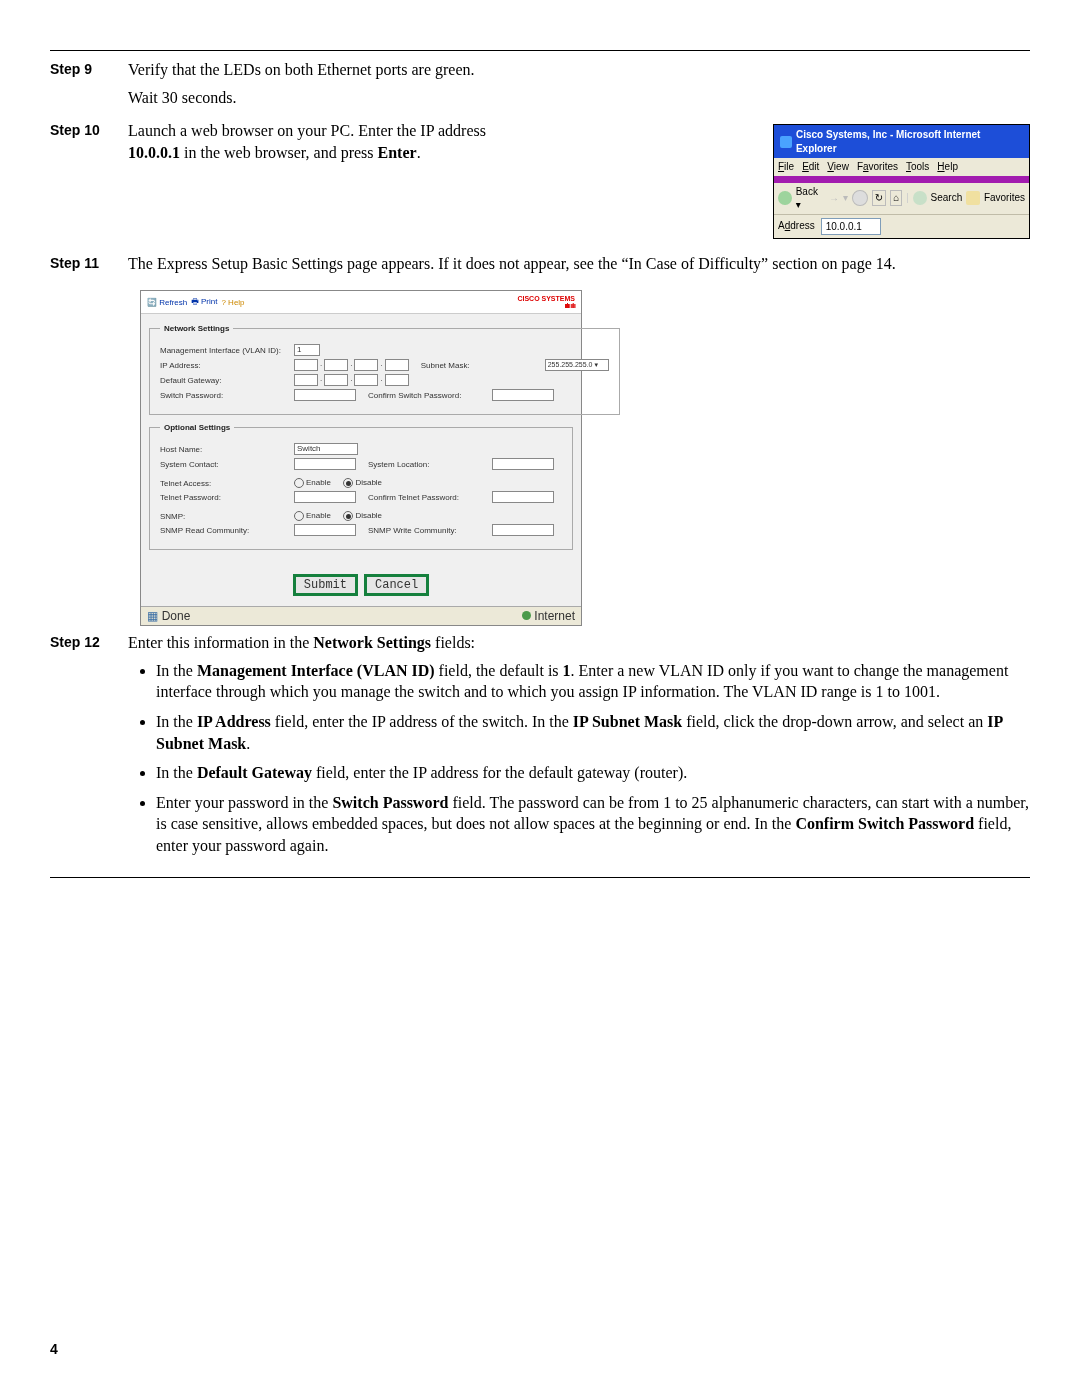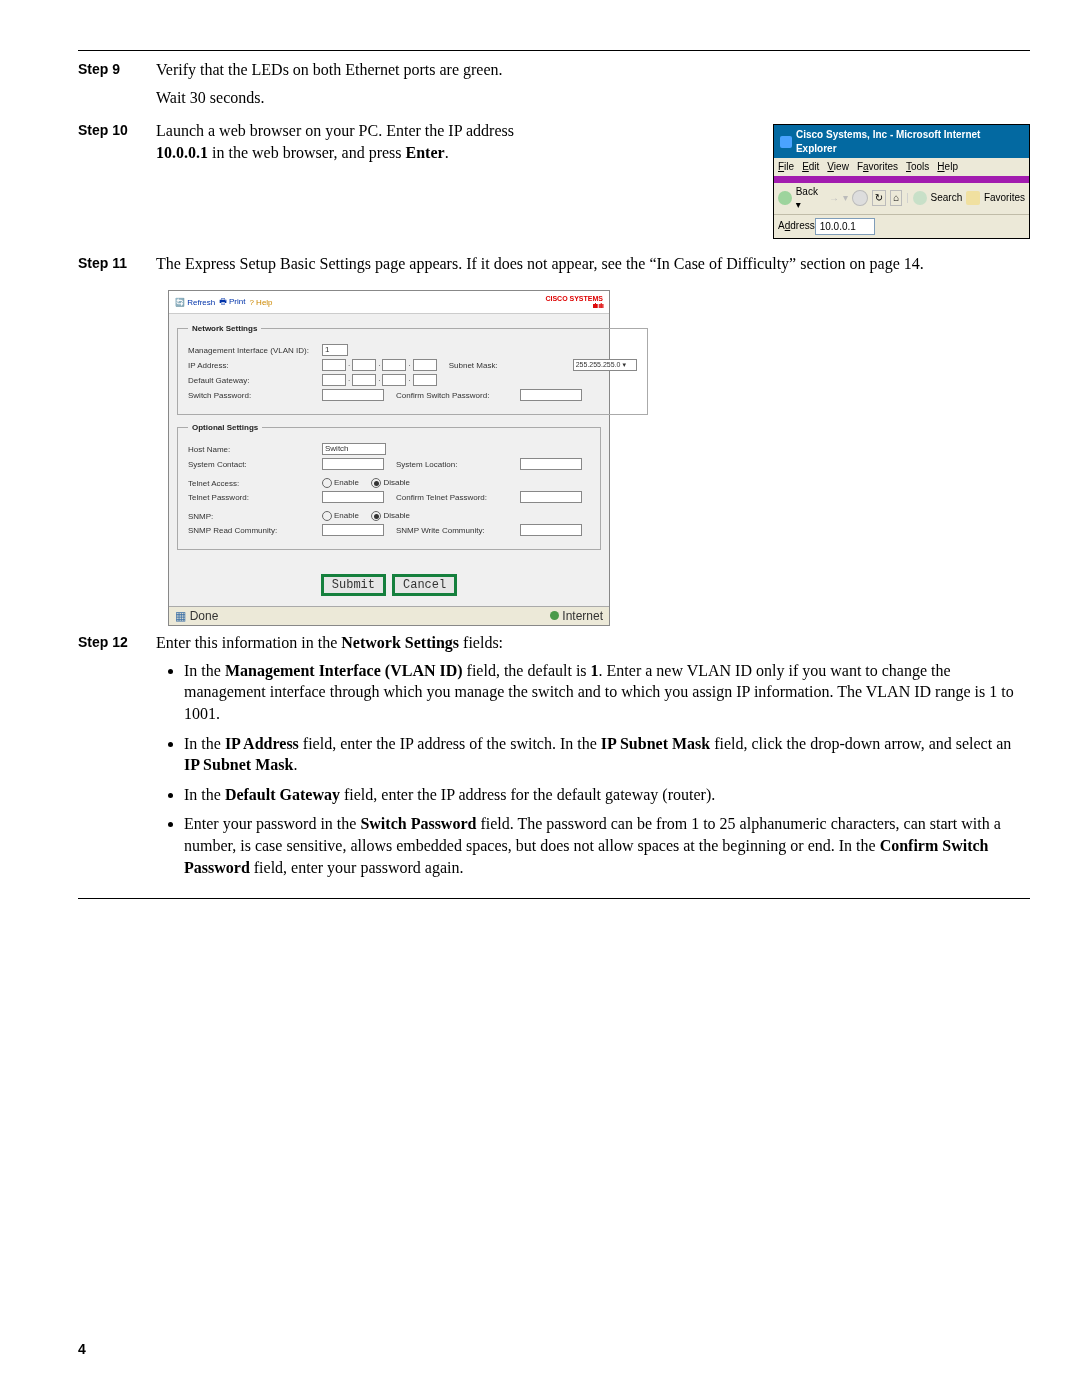--- a/index.html
+++ b/index.html
@@ -9,21 +9,20 @@
     font-size: 15px;
     color: #000;
     background: #fff;
     width: 1080px;
   }
   .page {
     padding: 50px 50px 20px 50px;
     box-sizing: border-box;
     min-height: 1397px;
     position: relative;
-    margin-left: 28px;
   }
   hr.rule {
     border: none;
     border-top: 1px solid #000;
     margin: 0 0 8px 0;
   }
   .step-row {
     display: flex;
     align-items: flex-start;
     margin-bottom: 6px;
@@ -51,21 +50,21 @@
   .browser-shot {
     flex: 0 0 255px;
     border: 1px solid #000;
     font-family: Tahoma, Arial, sans-serif;
     font-size: 10px;
     background: #ece9d8;
     margin-top: 4px;
     margin-left: auto;
   }
   .browser-title {
-    background: #0369a1;
+    background: #1d4ed8;
     color: #fff;
     padding: 3px 6px;
     font-weight: bold;
     display: flex;
     align-items: center;
     gap: 4px;
   }
   .ie-icon {
     width: 12px; height: 12px;
     background: #4aa3ff;
@@ -92,21 +91,21 @@
   .tb-icon {
     width: 14px; height: 14px;
     border-radius: 50%;
     display:inline-block;
   }
   .browser-address {
     background: #ece9d8;
     padding: 3px 4px;
     display: flex;
     align-items: center;
-    gap: 0;
+    gap: 6px;
   }
   .addr-box {
     background:#fff;
     border:1px solid #7f9db9;
     padding:1px 4px;
     flex:0 0 auto;
     min-width: 50px;
     height: 13px;
   }
 

